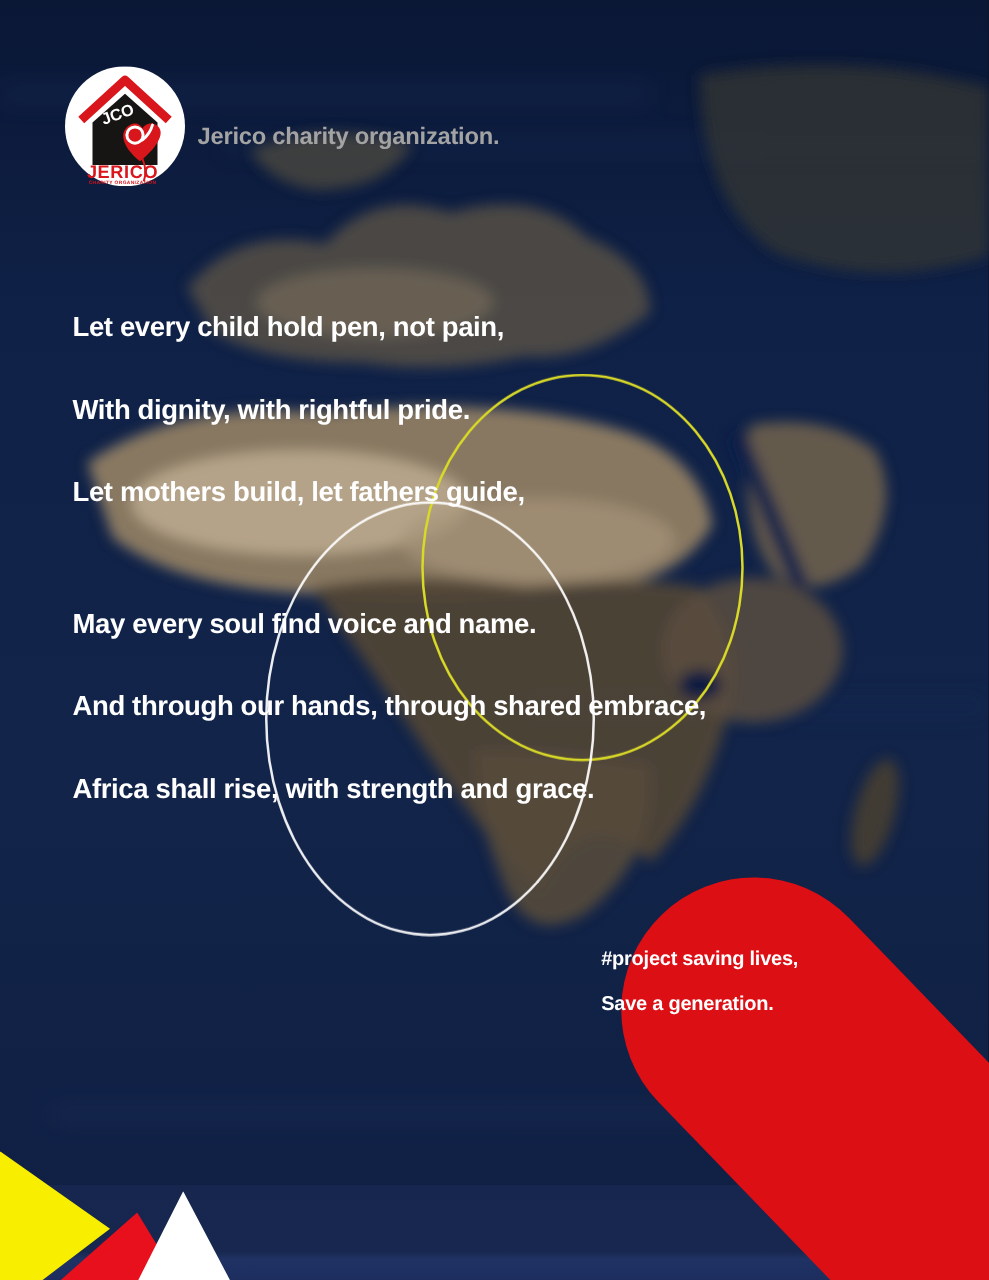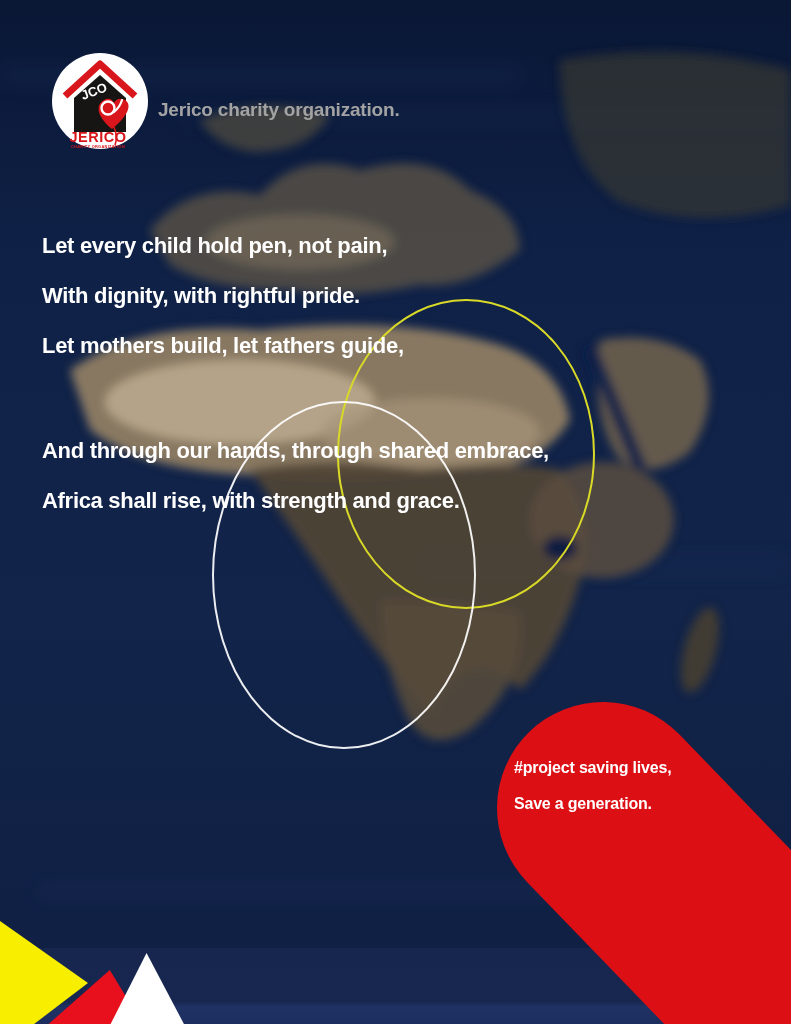--- a/index.html
+++ b/index.html
@@ -16,21 +16,21 @@
     background:linear-gradient(180deg,#16264f 0%,#17274f 70%,#203264 78%,#1c2d5e 100%);
   }
 
   
   .pill{
     position:absolute;left:497px;top:702px;width:720px;height:212px;z-index:2;
     background:#dc0f15;border-radius:106px;
     transform-origin:106px 106px;transform:rotate(46deg);
   }
   .tagline{
-    position:absolute;left:514px;top:750px;z-index:3;
+    position:absolute;left:481px;top:750px;z-index:3;
     color:#fff;font-weight:bold;font-size:16px;line-height:36px;letter-spacing:-0.2px;
   }
   .tagline p{margin:0;}
 
   
   .ellipse{position:absolute;border-radius:50%;background:transparent;z-index:2;}
   .ellipse.yellow{left:337px;top:299px;width:254px;height:306px;border:2px solid #d9d928;}
   .ellipse.white{left:212px;top:401px;width:260px;height:344px;border:2px solid rgba(255,255,255,.92);}
 
   
@@ -39,21 +39,21 @@
   .org-title{
     position:absolute;left:158px;top:99px;color:#a3a3a3;font-weight:bold;
     font-size:19px;letter-spacing:-0.2px;white-space:nowrap;
   }
 
   
   .poem{
     position:absolute;left:42px;top:221px;z-index:3;color:#fff;font-weight:bold;
     font-size:22px;letter-spacing:-0.3px;white-space:nowrap;
   }
-  .poem p{margin:0;line-height:50px;}
+  .poem p{margin:16px;line-height:50px;}
   .stanza2{margin-top:55px;}
 
   
   .tri{position:absolute;z-index:3;}
   .tri-yellow{left:0;top:921px;width:88px;height:129px;background:#f8ee00;
     clip-path:polygon(0 0,100% 48%,0 100%);}
   .tri-red{left:35px;top:970px;width:115px;height:66px;background:#e8101c;
     clip-path:polygon(65% 0,100% 100%,0 100%);}
   .tri-white{left:100px;top:953px;width:95px;height:92px;background:#ffffff;
     clip-path:polygon(49% 0,100% 100%,0 100%);}
@@ -124,20 +124,21 @@
     <div class="org-title">Jerico charity organization.</div>
   </header>
 
   <section class="poem">
     <div class="stanza">
       <p>Let every child hold pen, not pain,</p>
       <p>With dignity, with rightful pride.</p>
       <p>Let mothers build, let fathers guide,</p>
     </div>
     <div class="stanza stanza2">
+      <p>May every soul find voice and name.</p>
       <p>And through our hands, through shared embrace,</p>
       <p>Africa shall rise, with strength and grace.</p>
     </div>
   </section>
 
   <div class="bottombar"></div>
   <div class="pill"></div>
   <div class="tagline">
     <p>#project saving lives,</p>
     <p>Save a generation.</p>

